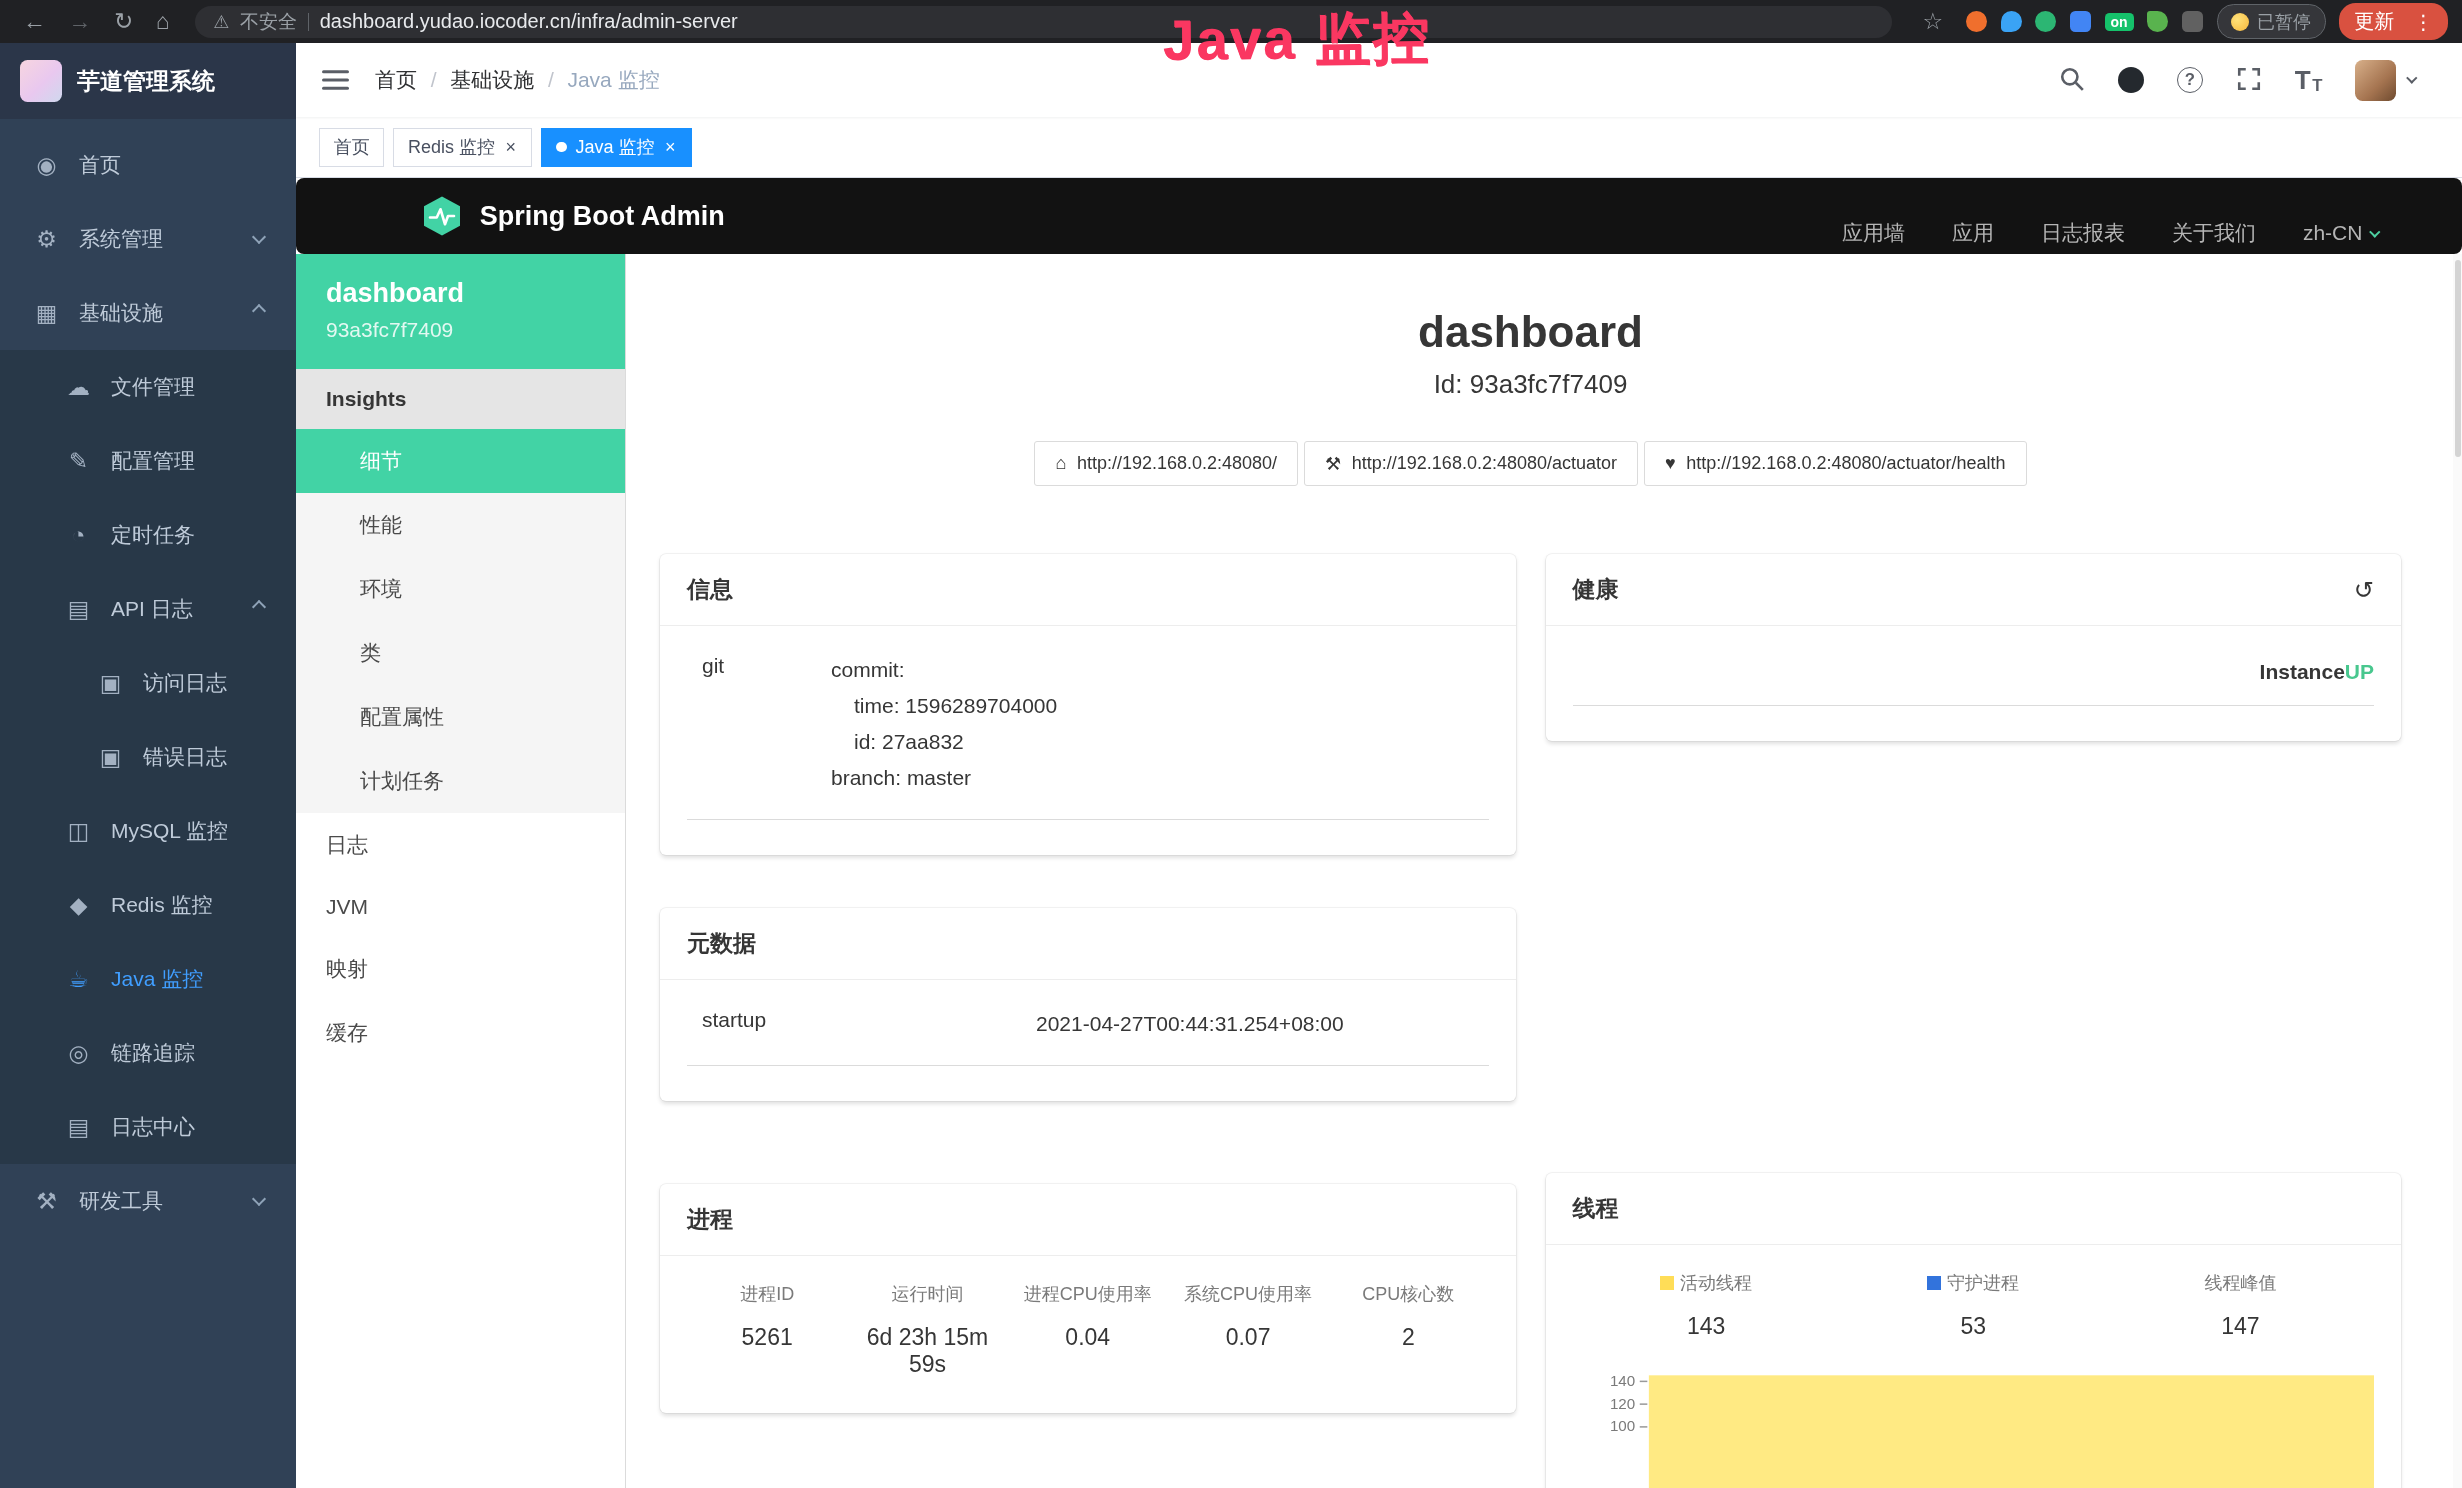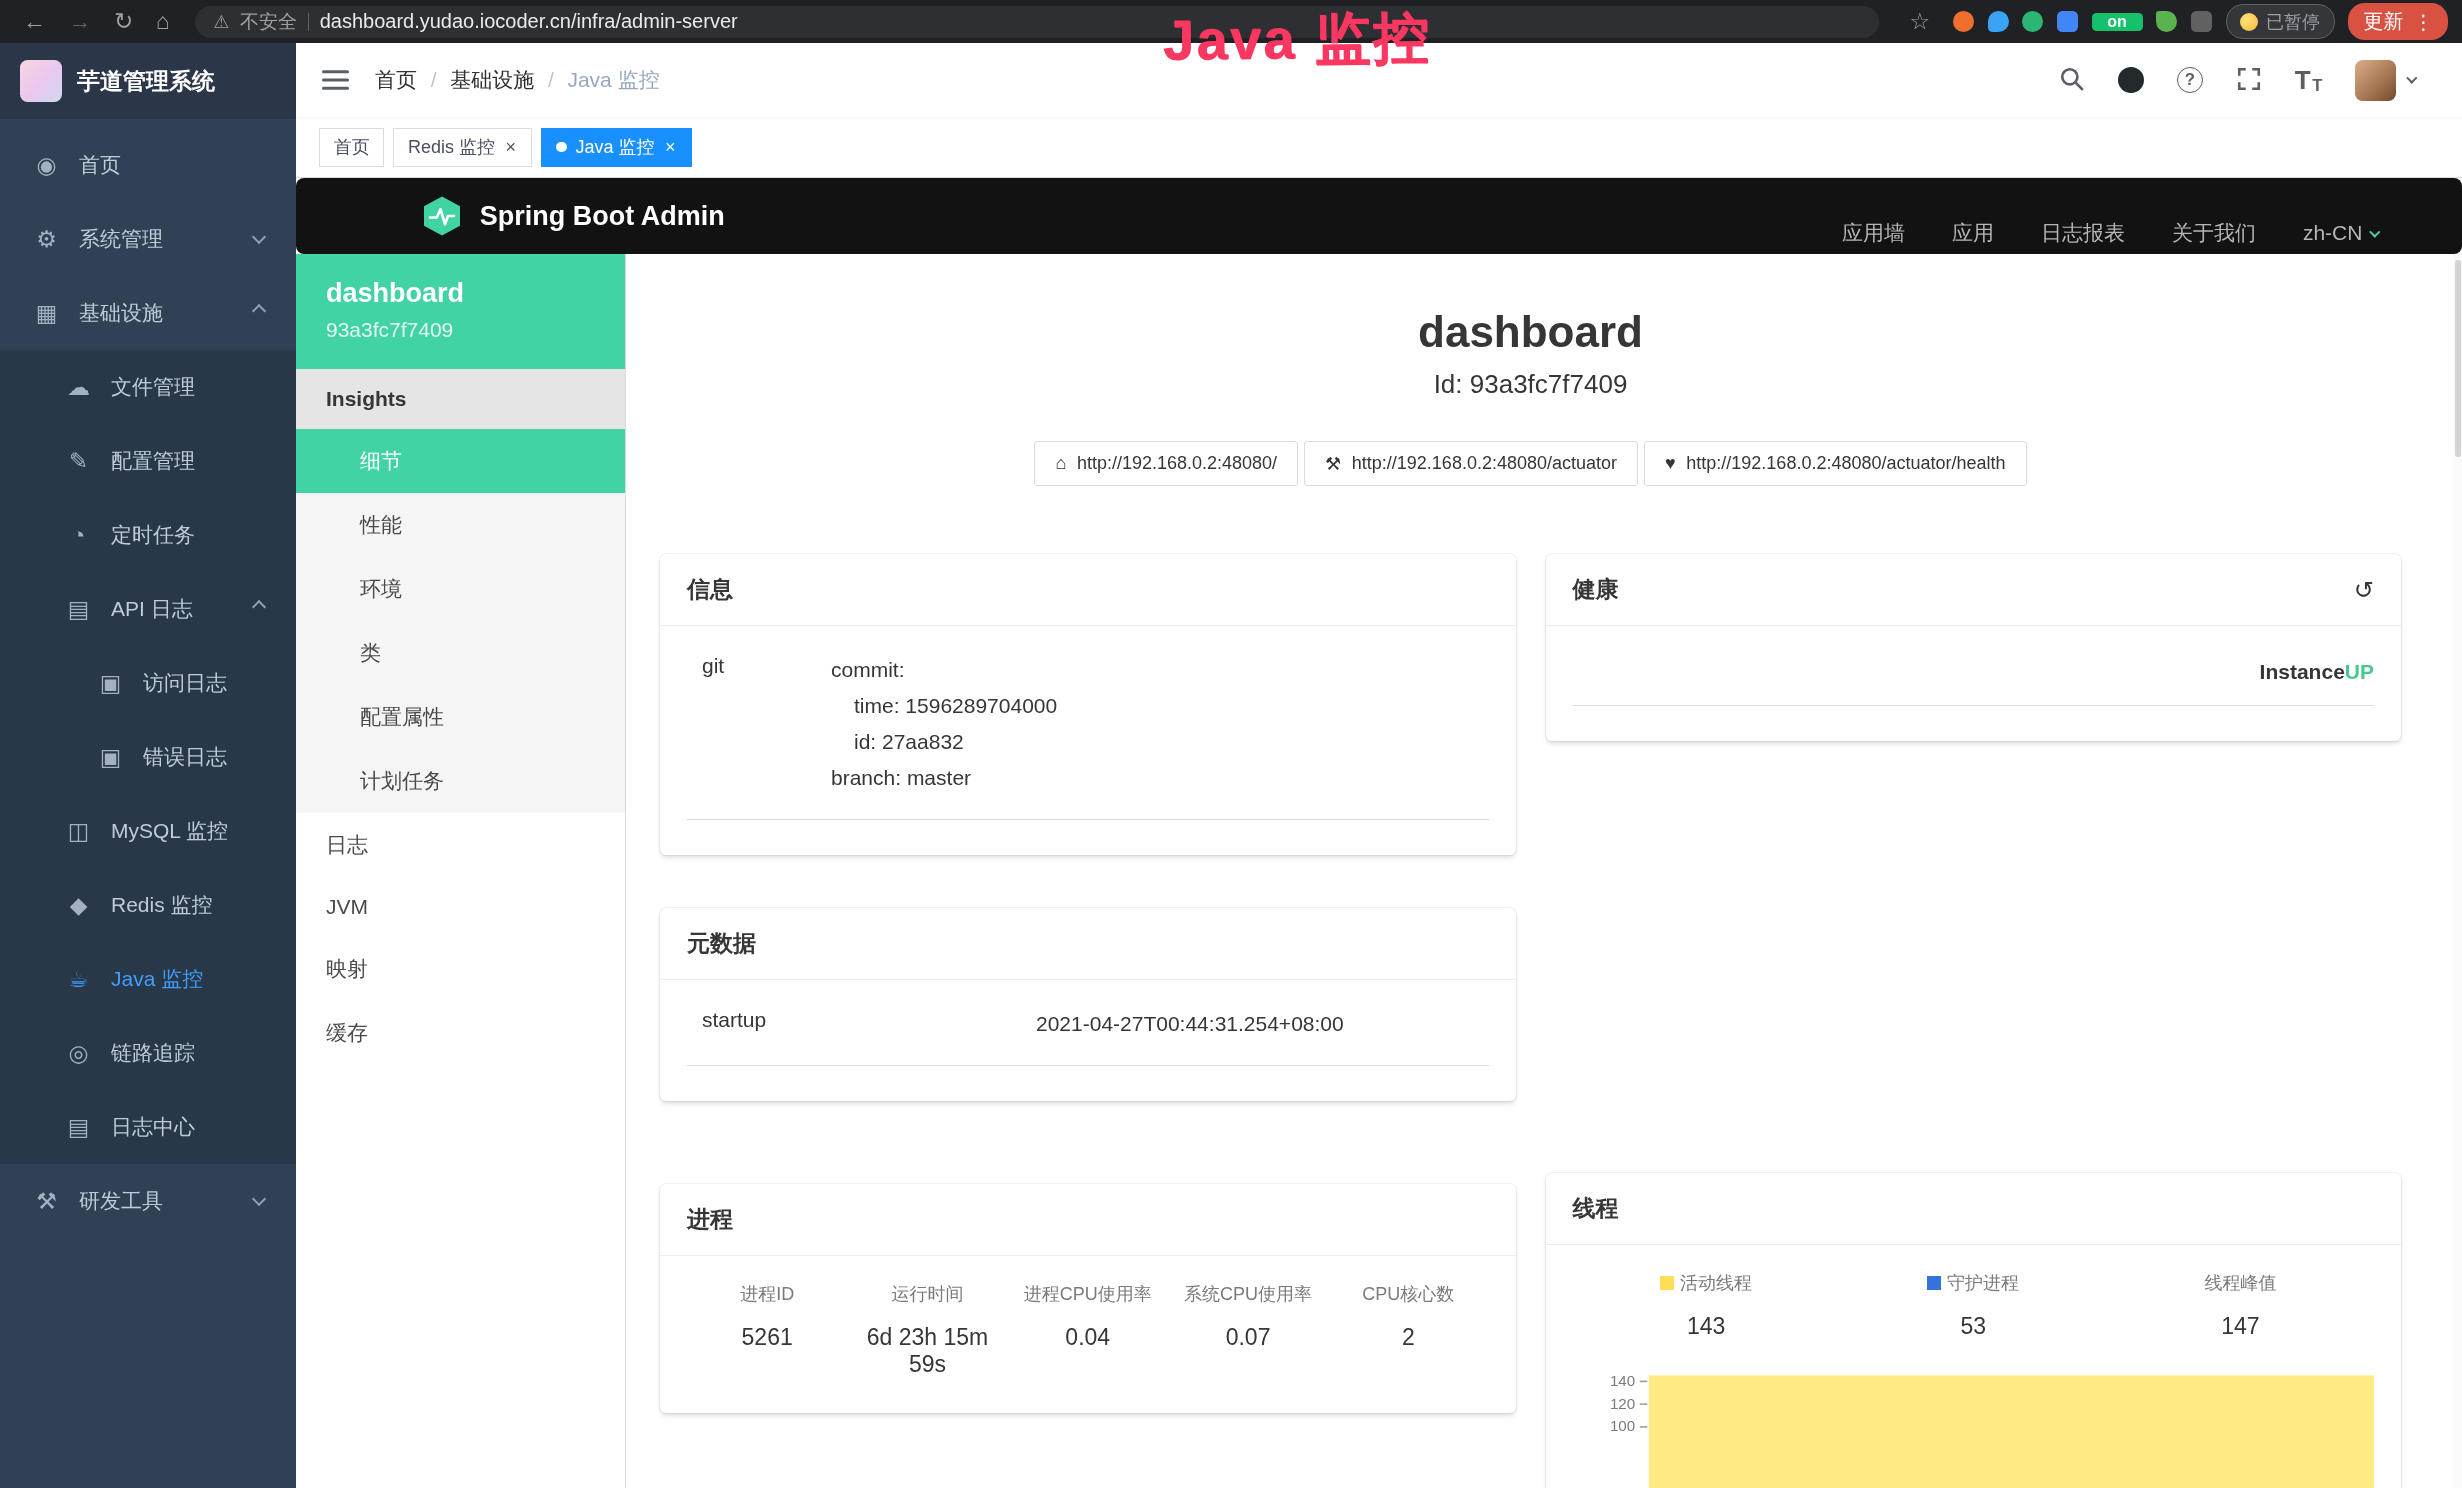--- a/index.html
+++ b/index.html
@@ -16,26 +16,26 @@
   .sec { color:#9aa0a6; font-size:19px; }
   .adiv { width:1.5px; height:18px; background:#5f6368; }
   .url { color:#e8eaed; font-size:20px; white-space:nowrap; overflow:hidden; }
   .chrome-right { display:flex; align-items:center; gap:13.7px; margin-left:4.6px; }
   .ext { width:21px; height:21px; border-radius:5.3px; display:flex; align-items:center; justify-content:center; cursor:pointer; }
   .ext.circle { border-radius:50%; }
   .ext.lion { background:#f06f2d; }
   .ext.drop { background:#3aa3f5; border-radius:50% 50% 50% 4.6px; }
   .ext.yq { background:#2cb673; }
   .ext.grid { background:#4285f4; }
-  .ext.on { background:#15c26b; width:51px; height:18px; border-radius:4.6px; color:#fff; font-size:16px; font-weight:bold; }
+  .ext.on { background:#15c26b; width:29px; height:18px; border-radius:4.6px; color:#fff; font-size:14px; font-weight:bold; }
   .ext.leaf { background:#59b34e; border-radius:3px 50% 50% 50%; }
   .ext.puzzle { background:#616161; }
   .paused { display:flex; align-items:center; gap:7.6px; background:#35363a; border:0.8px solid #5f6368; border-radius:16.7px; padding:4.6px 13.7px; color:#9aa0a6; font-size:18px; cursor:pointer; }
   .emoji-dot { width:18px; height:18px; border-radius:50%; background:radial-gradient(circle at 35% 35%, #ffe27a, #f6b73c); }
-  .update { display:flex; align-items:center; gap:10px; background:#d95140; border-radius:16.7px; padding:5.3px 15px; color:#fff; font-size:20px; cursor:pointer; }
+  .update { display:flex; align-items:center; gap:19px; background:#d95140; border-radius:16.7px; padding:5.3px 15px; color:#fff; font-size:20px; cursor:pointer; }
   .update .kebab { color:#fff; font-size:20px; }
 
   .app { display:flex; height:1445px; }
 
   
   .app-sidebar { width:296px; background:#304156; flex:none; overflow:hidden; }
   .logo { height:76px; background:#2b3649; display:flex; align-items:center; gap:15px; padding:0 20px; }
   .logo-img { width:42px; height:42px; border-radius:7.6px; background:linear-gradient(135deg,#f7d5e0 0%,#e9c8ef 55%,#cfd8ee 100%); flex:none; }
   .logo-title { color:#fff; font-size:23px; font-weight:bold; white-space:nowrap; }
   .menu { padding-top:9px; }

